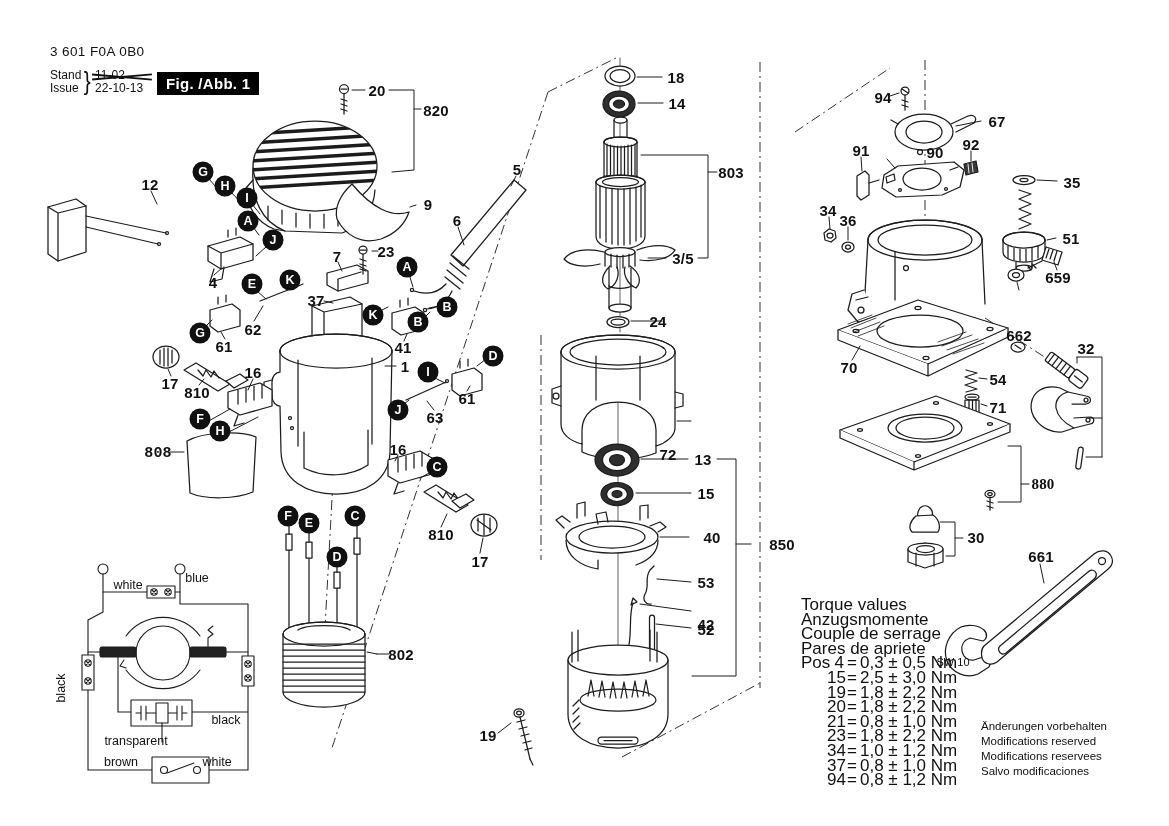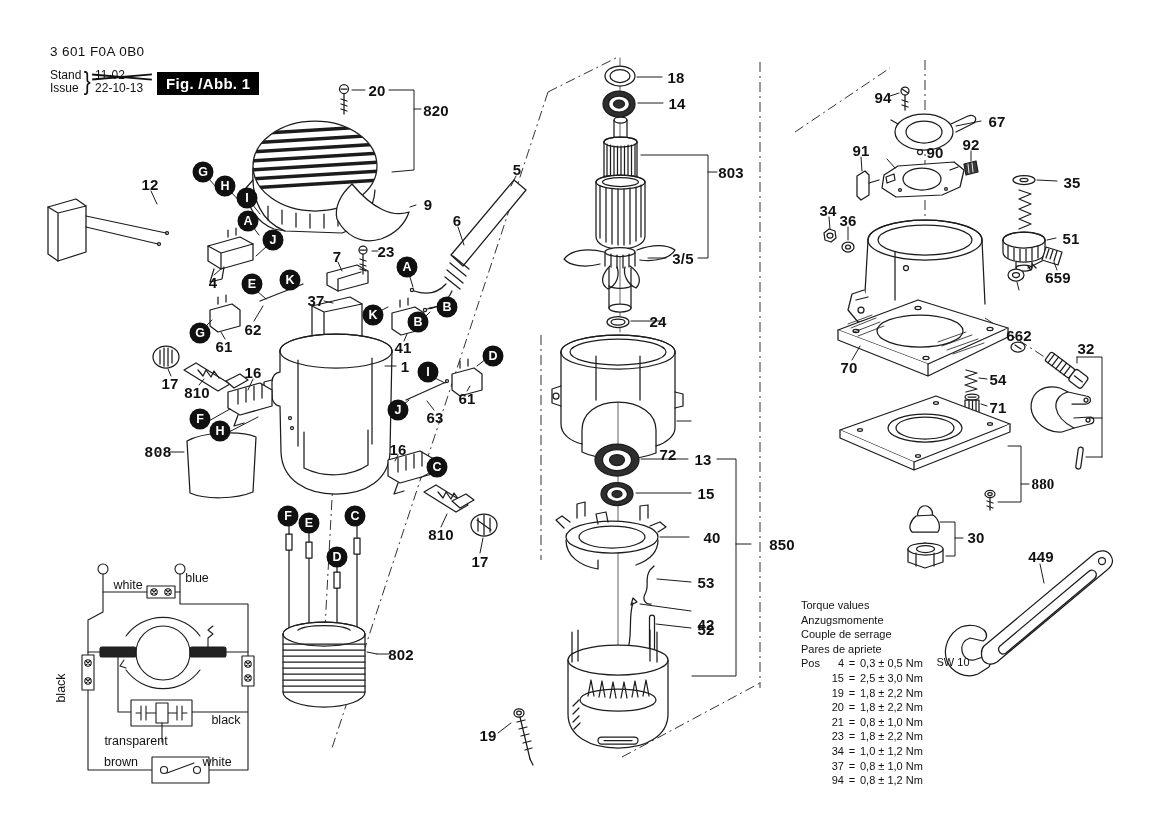--- a/index.html
+++ b/index.html
@@ -21,21 +21,21 @@
   .si div{line-height:13px}
   .brace{font-size:26px;font-weight:400;margin:0 3px 0 2px;transform:scaleX(.8)}
   .dates div{line-height:13px}
   .strike-x{position:relative;display:inline-block}
   .strike-x::before,.strike-x::after{content:"";position:absolute;left:-3px;right:-27px;
     top:50%;height:1.5px;background:#111}
   .strike-x::before{transform:rotate(5deg)}
   .strike-x::after{transform:rotate(-5deg)}
   #fig-box{position:absolute;left:157px;top:72px;background:#000;color:#fff;
     font-size:15px;font-weight:700;padding:3px 9px;letter-spacing:.3px}
-  #torque{position:absolute;left:801px;top:598px;font-size:11px;line-height:14.6px}
+  #torque{position:absolute;left:801px;top:598px;font-size:17px;line-height:14.6px}
   .torque-row{display:flex}
   .torque-row .tp{width:26px}
   .torque-row .tn{width:17px;text-align:right}
   .torque-row .te{width:16px;text-align:center}
   #wrench-size{position:absolute;left:953px;top:662px;transform:translate(-50%,-50%);font-size:11px}
   #footer-notes{position:absolute;left:981px;top:719px;font-size:11.5px;line-height:15px}
 </style>
 </head>
 <body>
 
@@ -613,21 +613,21 @@
       <div class="part-label" style="left: 848px; top: 220px;">36</div>
       <div class="part-label" style="left: 1071px; top: 238px;">51</div>
       <div class="part-label" style="left: 1058px; top: 277px;">659</div>
       <div class="part-label" style="left: 1019px; top: 297px; margin-top: 38px;">662</div>
       <div class="part-label" style="left: 849px; top: 367px;">70</div>
       <div class="part-label" style="left: 998px; top: 379px;">54</div>
       <div class="part-label" style="left: 998px; top: 407px;">71</div>
       <div class="part-label" style="left: 1086px; top: 348px;">32</div>
       <div class="part-label" style="left: 1043px; top: 484px; font-family: Liberation Serif, serif;">880</div>
       <div class="part-label" style="left: 976px; top: 537px;">30</div>
-      <div class="part-label" style="left: 1041px; top: 556px;">449</div>
+      <div class="part-label" style="left: 1041px; top: 556px;">661</div>
     </div>
 <div class="layer" id="callouts-layer">
       <div class="callout" style="left: 203px; top: 172px;">G</div>
       <div class="callout" style="left: 225px; top: 186px;">H</div>
       <div class="callout" style="left: 247px; top: 198px;">I</div>
       <div class="callout" style="left: 248px; top: 221px;">A</div>
       <div class="callout" style="left: 273px; top: 240px;">J</div>
       <div class="callout" style="left: 252px; top: 284px;">E</div>
       <div class="callout" style="left: 290px; top: 280px;">K</div>
       <div class="callout" style="left: 200px; top: 333px;">G</div>
@@ -732,14 +732,20 @@
           <span class="tp"></span>
           <span class="tn">94</span>
           <span class="te">=</span>
           <span class="tv">0,8 ± 1,2 Nm</span>
         </div>
       </div>
 </div>
 
 <div id="wrench-size">SW 10</div>
 
+<div id="footer-notes">
+      <div>Änderungen vorbehalten</div>
+      <div>Modifications reserved</div>
+      <div>Modifications reservees</div>
+      <div>Salvo modificaciones</div>
+    </div>
 
 </div>
 
 </body></html>

